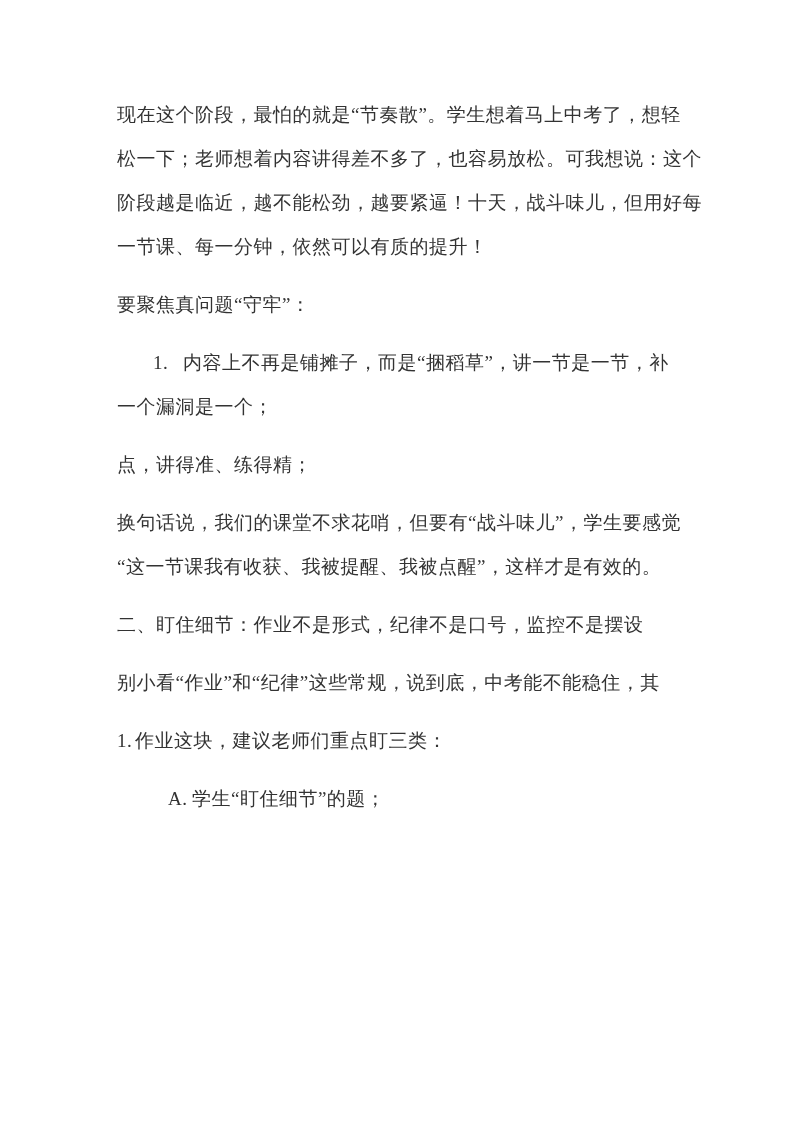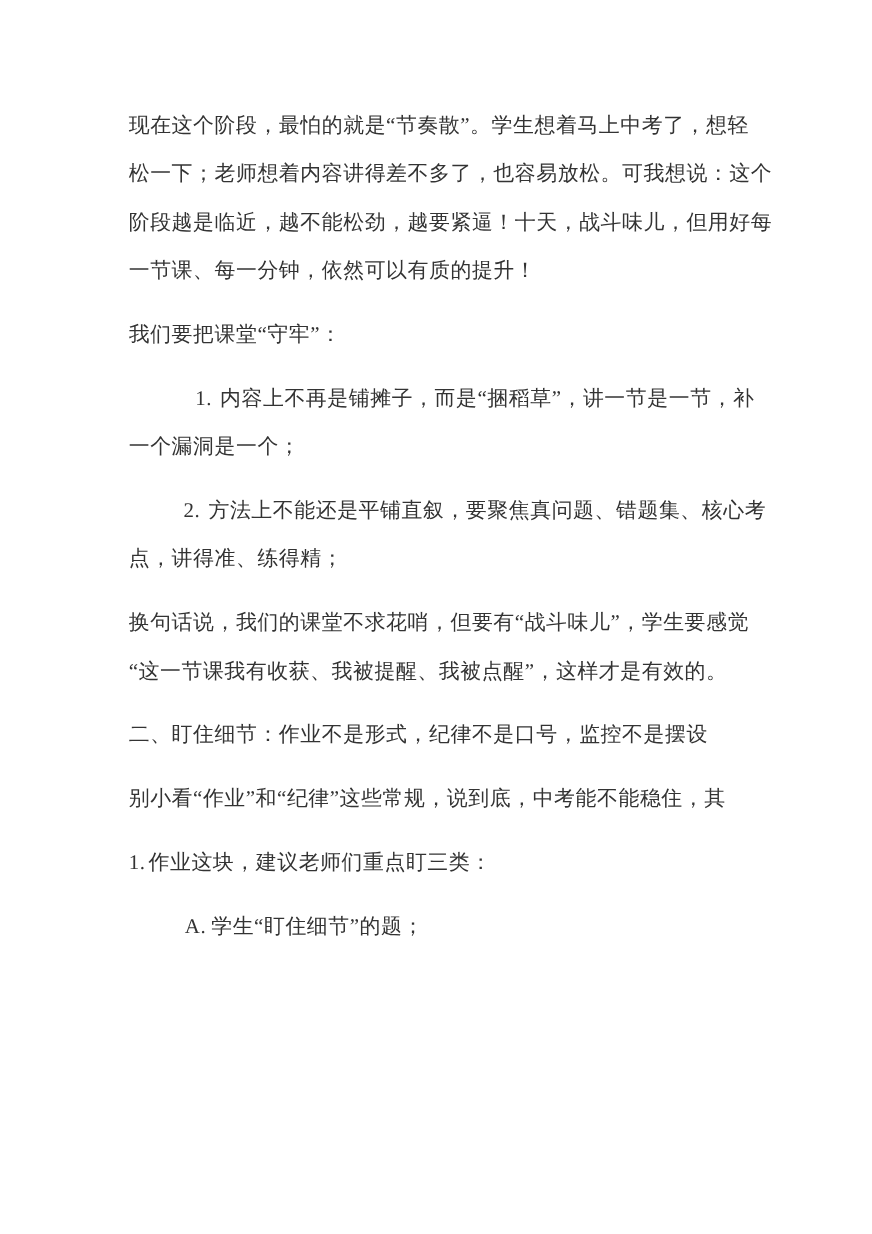--- a/index.html
+++ b/index.html
@@ -19,51 +19,50 @@
   .para { margin-bottom: 14px; }
   .line {
     display: block;
     font-size: 19px;
     line-height: 44px;
     letter-spacing: 0.5px;
     white-space: nowrap;
   }
   .b { font-weight: normal; }
   
-  .li-first { padding-left: 36px; text-align: center; }
+  .li-first { padding-left: 36px; }
   .num { display: inline-block; min-width: 30px; }
   
   .num-h { display: inline-block; min-width: 18px; }
   
   .sub-first { padding-left: 51px; }
   .num-a { display: inline-block; min-width: 24px; }
 </style>
 </head>
 <body>
 
 <div class="page">
 
   <div class="para">
     <span class="line">现在这个阶段，最怕的就是“节奏散”。学生想着马上中考了，想轻</span>
     <span class="line">松一下；老师想着内容讲得差不多了，也容易放松。可我想说：这个</span>
     <span class="line">阶段越是临近，越不能松劲，越要紧逼！十天，战斗味儿，但用好每</span>
     <span class="line">一节课、每一分钟，依然可以有质的提升！</span>
   </div>
 
   <div class="para">
-    <span class="line">我们要把课堂“守牢”：</span>
+    <span class="line">要聚焦真问题“守牢”：</span>
   </div>
 
   <div class="para">
     <span class="line li-first"><span class="num">1.</span><span>内容上不再是铺摊子，而是“捆稻草”，讲一节是一节，补</span></span>
     <span class="line">一个漏洞是一个；</span>
   </div>
 
   <div class="para">
-    <span class="line li-first"><span class="num">2.</span><span>方法上不能还是平铺直叙，要聚焦真问题、错题集、核心考</span></span>
     <span class="line">点，讲得准、练得精；</span>
   </div>
 
 
   <div class="para">
     <span class="line"><span>换句话说，</span><span class="b">我们的课堂不求花哨，但要有“战斗味儿”</span><span>，学生要感觉</span></span>
     <span class="line">“这一节课我有收获、我被提醒、我被点醒”，这样才是有效的。</span>
   </div>
 
   <div class="para">

